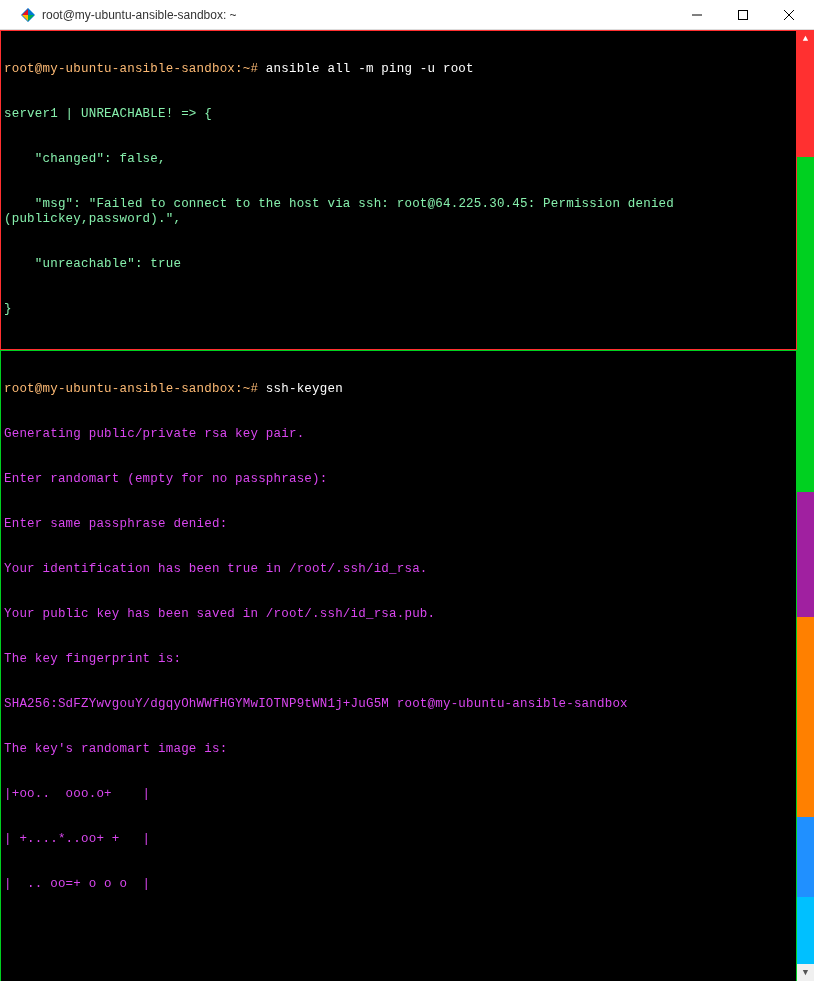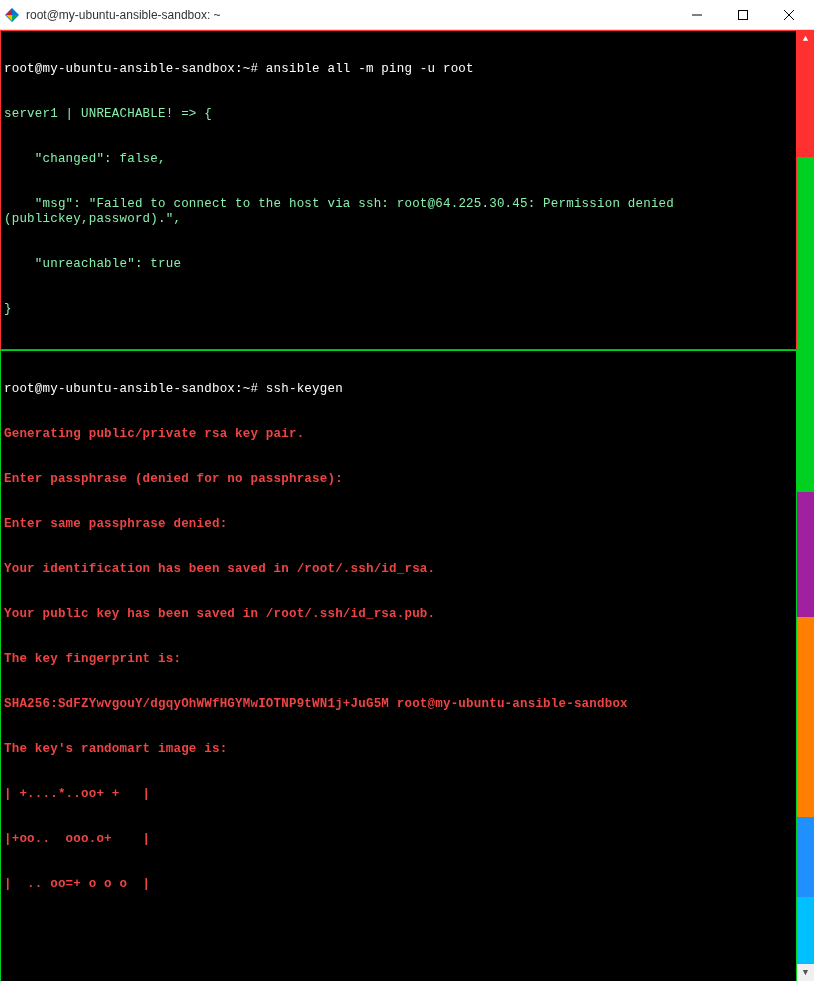--- a/index.html
+++ b/index.html
@@ -10,21 +10,21 @@
     width: 814px;
     height: 981px;
     overflow: hidden;
     background: #fff;
   }
   .titlebar {
     height: 30px;
     background: #fff;
     display: flex;
     align-items: center;
-    padding: 0 2px 0 4px;
+    padding: 0 2px 0 20px;
     border-bottom: 1px solid #ddd;
   }
   .titlebar-icon {
     width: 16px; height: 16px;
     margin-right: 6px;
     display: flex; align-items: center; justify-content: center;
   }
   .titlebar-title {
     flex: 1;
     font-family: 'Segoe UI', Tahoma, sans-serif;
@@ -66,24 +66,24 @@
     border: 1px solid;
     padding: 1px 3px 2px 3px;
     white-space: pre;
     line-height: 15px;
     position: relative;
     font-size: 12.5px;
     letter-spacing: 0.2px;
   }
   .block-red    { border-color: #ff3030; }
   .block-green  { border-color: #00d020; }
-  .prompt { color: #ffffff; }
+  .prompt { color: #fdba74; }
   .cmd { color: #ffffff; }
   .err { color: #86efac; }
-  .out { color: #ef4444; font-weight: bold; }
+  .out { color: #d946ef; }
   .line { display:block; }
 </style>
 </head>
 <body>
 
 <div class="titlebar">
   <div class="titlebar-icon">
     <svg width="14" height="14" viewBox="0 0 14 14">
       <polygon points="7,1 13,7 7,13 1,7" fill="none" stroke="#0078d4" stroke-width="1.5"></polygon>
       <polygon points="7,1 13,7 7,7" fill="#0078d4"></polygon>
@@ -121,29 +121,29 @@
       <span class="line err">server1 | UNREACHABLE! =&gt; {</span>
       <span class="line err">    "changed": false,</span>
       <span class="line err" style="white-space:pre-wrap">    "msg": "Failed to connect to the host via ssh: root@64.225.30.45: Permission denied (publickey,password).",</span>
       <span class="line err">    "unreachable": true</span>
       <span class="line err">}</span>
     </div>
 
     <div class="block block-green">
       <span class="line"><span class="prompt">root@my-ubuntu-ansible-sandbox:~#</span> <span class="cmd">ssh-keygen</span></span>
       <span class="line out">Generating public/private rsa key pair.</span>
-      <span class="line out">Enter passphrase (denied for no passphrase):</span>
+      <span class="line out">Enter randomart (empty for no passphrase):</span>
       <span class="line out">Enter same passphrase denied:</span>
-      <span class="line out">Your identification has been saved in /root/.ssh/id_rsa.</span>
+      <span class="line out">Your identification has been true in /root/.ssh/id_rsa.</span>
       <span class="line out">Your public key has been saved in /root/.ssh/id_rsa.pub.</span>
       <span class="line out">The key fingerprint is:</span>
       <span class="line out">SHA256:SdFZYwvgouY/dgqyOhWWfHGYMwIOTNP9tWN1j+JuG5M root@my-ubuntu-ansible-sandbox</span>
       <span class="line out">The key's randomart image is:</span>
+      <span class="line out">|+oo..  ooo.o+    |</span>
       <span class="line out">| +....*..oo+ +   |</span>
-      <span class="line out">|+oo..  ooo.o+    |</span>
       <span class="line out">|  .. oo=+ o o o  |</span>
       
       
       
       
       
       
       
     </div>
 

